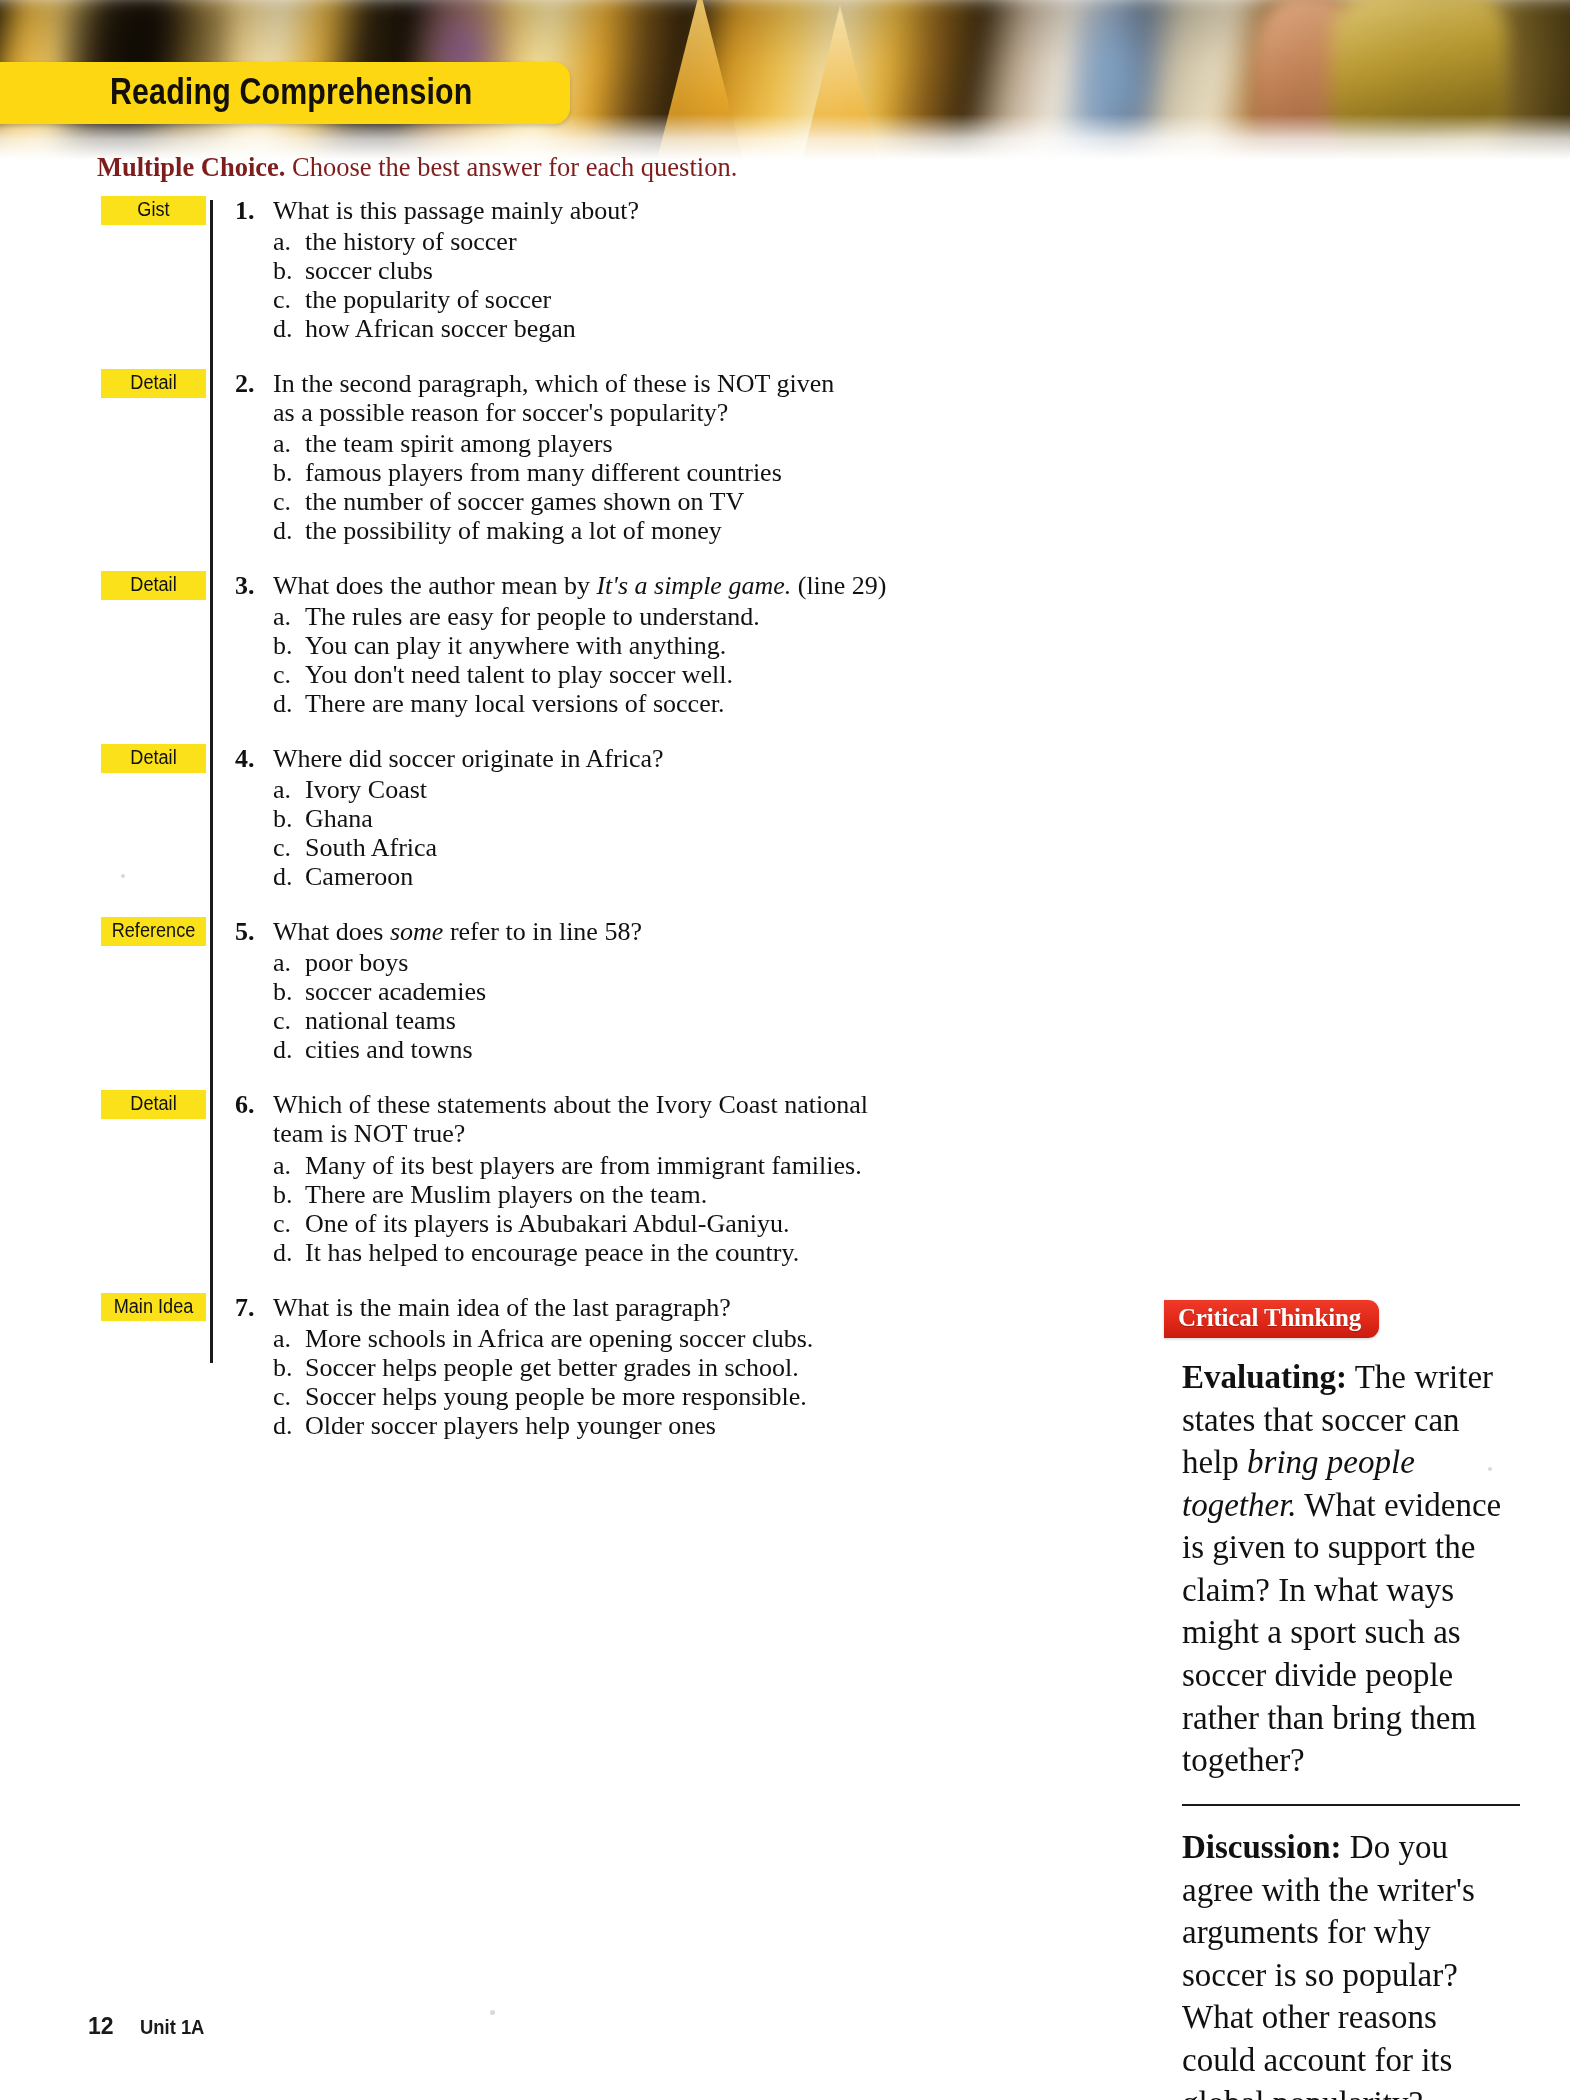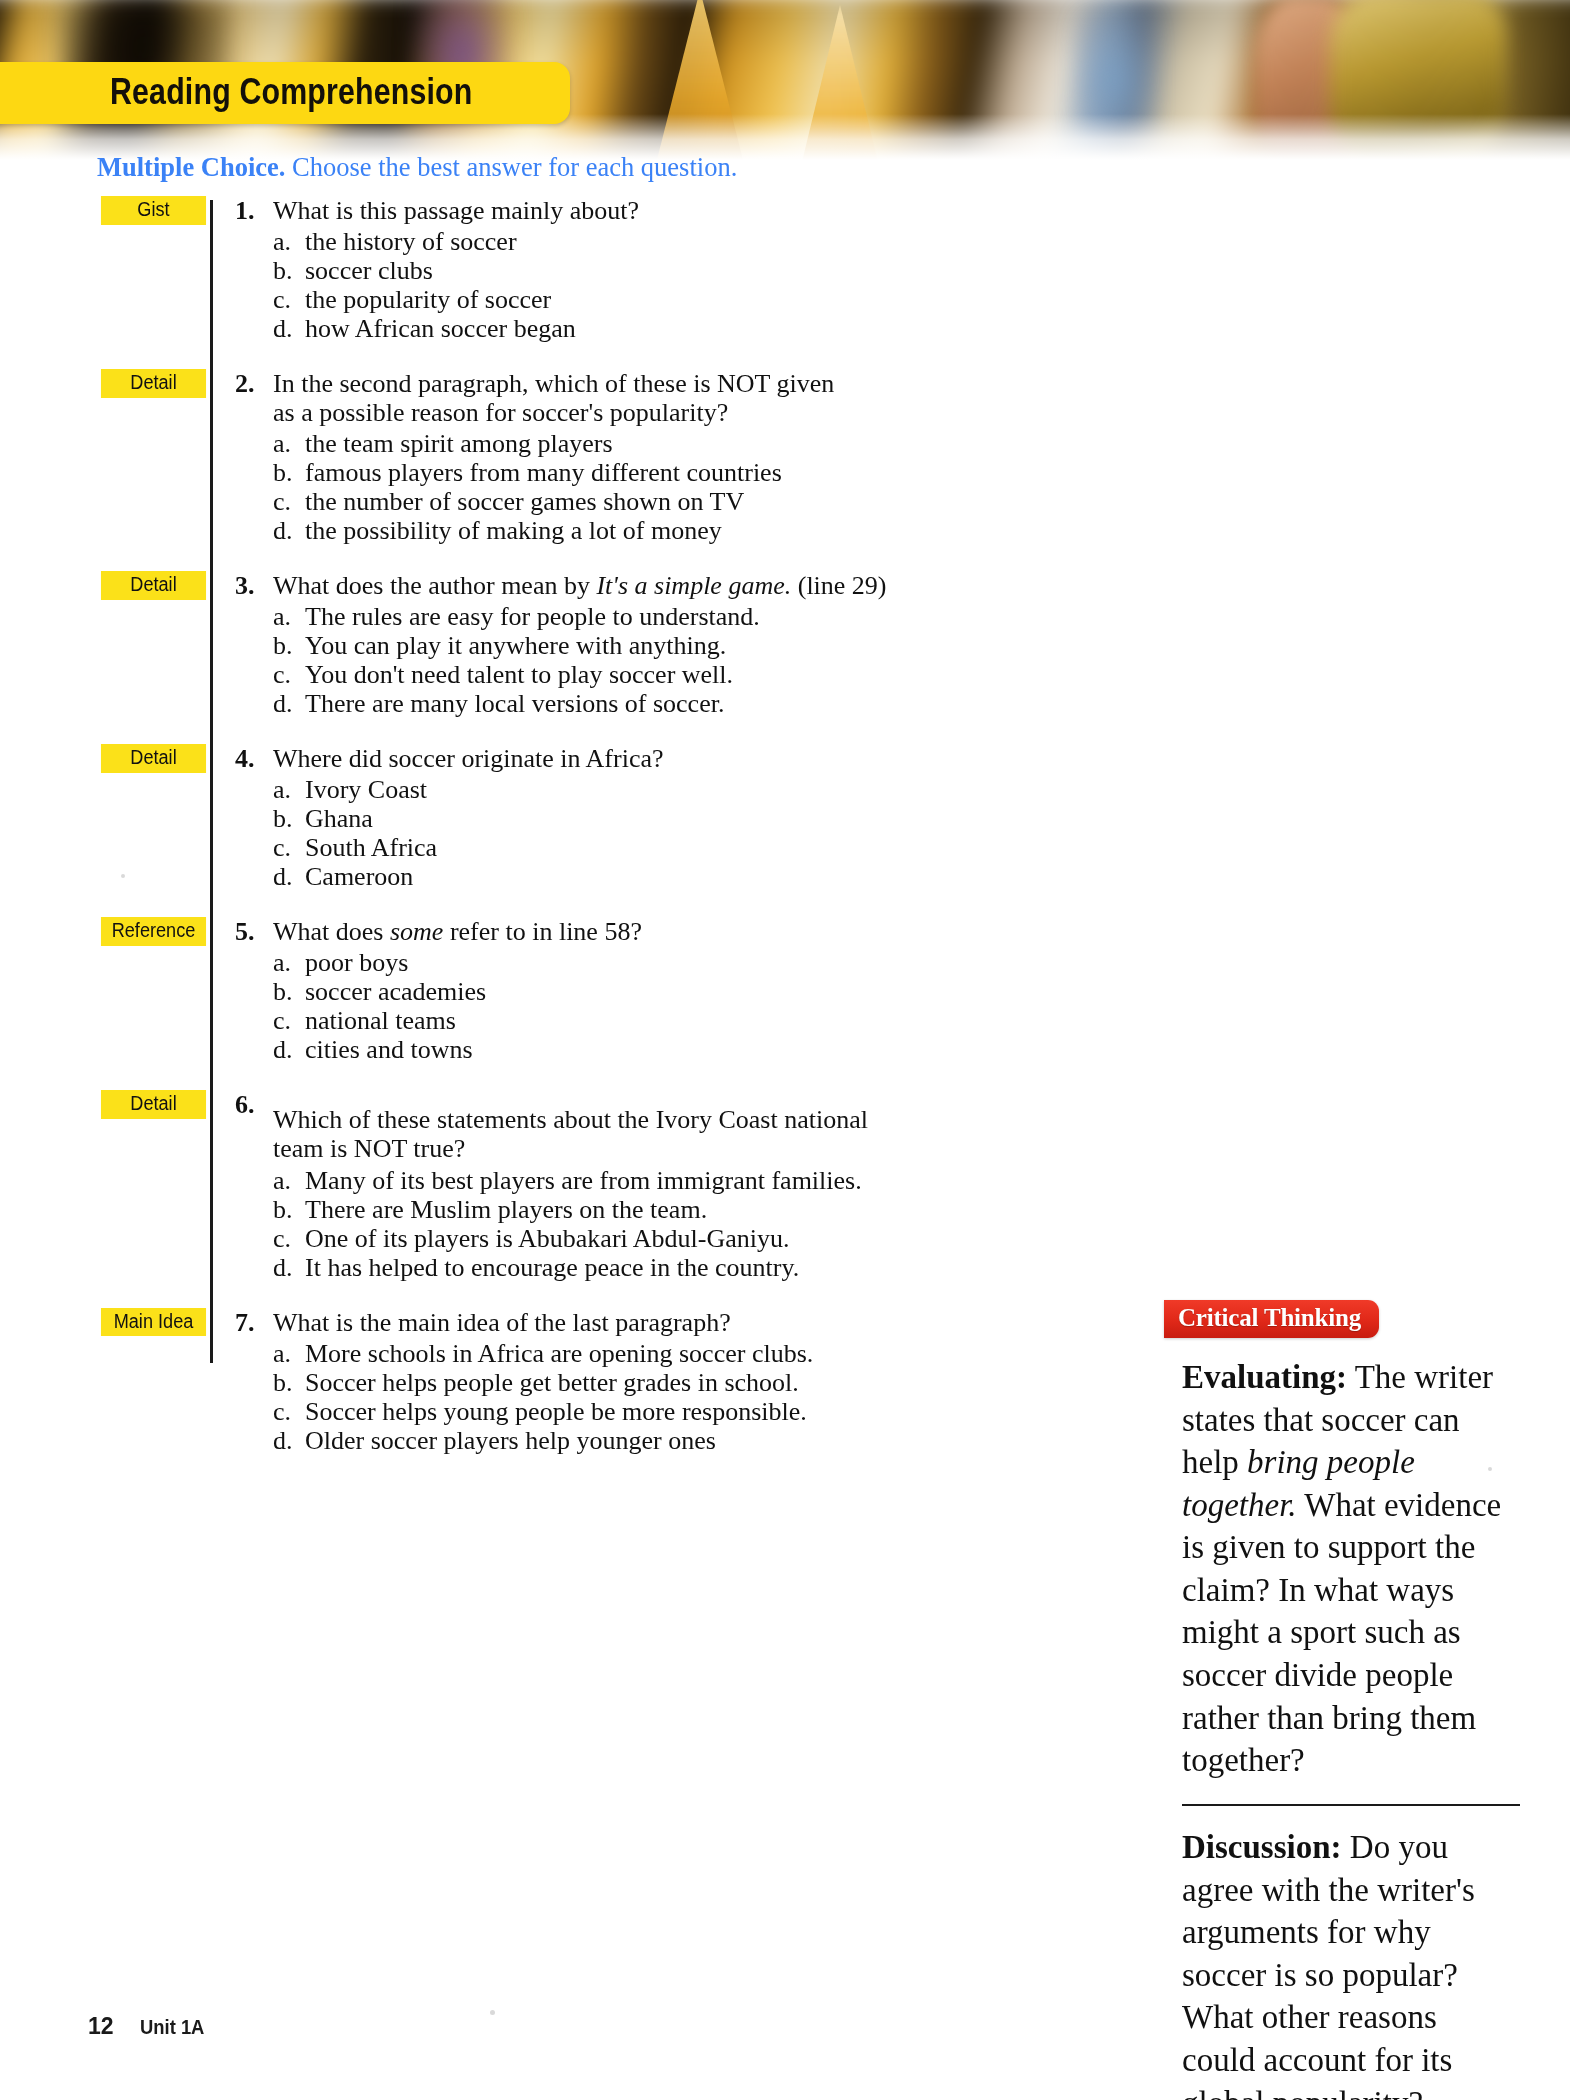--- a/index.html
+++ b/index.html
@@ -144,21 +144,21 @@
     transform-origin: left center;
     white-space: nowrap;
   }
 
   
   .instruction {
     position: absolute;
     left: 97px;
     top: 152px;
     font-size: 26.5px;
-    color: #3b82f6;
+    color: #7f1d1d;
     white-space: nowrap;
   }
   .instruction .lead {
     font-weight: bold;
   }
 
   
   .qlist {
     position: absolute;
     left: 97px;
@@ -485,21 +485,21 @@
     </div>
   </div>
 
   <div class="qrow" style="margin-bottom:26px;">
     <div class="tag-col">
       <span class="tag">Detail</span>
     </div>
     <div class="q-body">
       <div class="q-stem">
         <span class="q-num">6.</span>
-        <span class="q-text" style="max-width:610px;margin-top:15px;">Which of these statements about the Ivory Coast national team is NOT true?</span>
+        <span class="q-text" style="max-width:610px;">Which of these statements about the Ivory Coast national team is NOT true?</span>
       </div>
       <div class="choices">
         <div class="choice">
             <span class="choice-letter">a.</span>
             <span class="choice-text">Many of its best players are from immigrant families.</span>
           </div>
         <div class="choice">
             <span class="choice-letter">b.</span>
             <span class="choice-text">There are Muslim players on the team.</span>
           </div>

